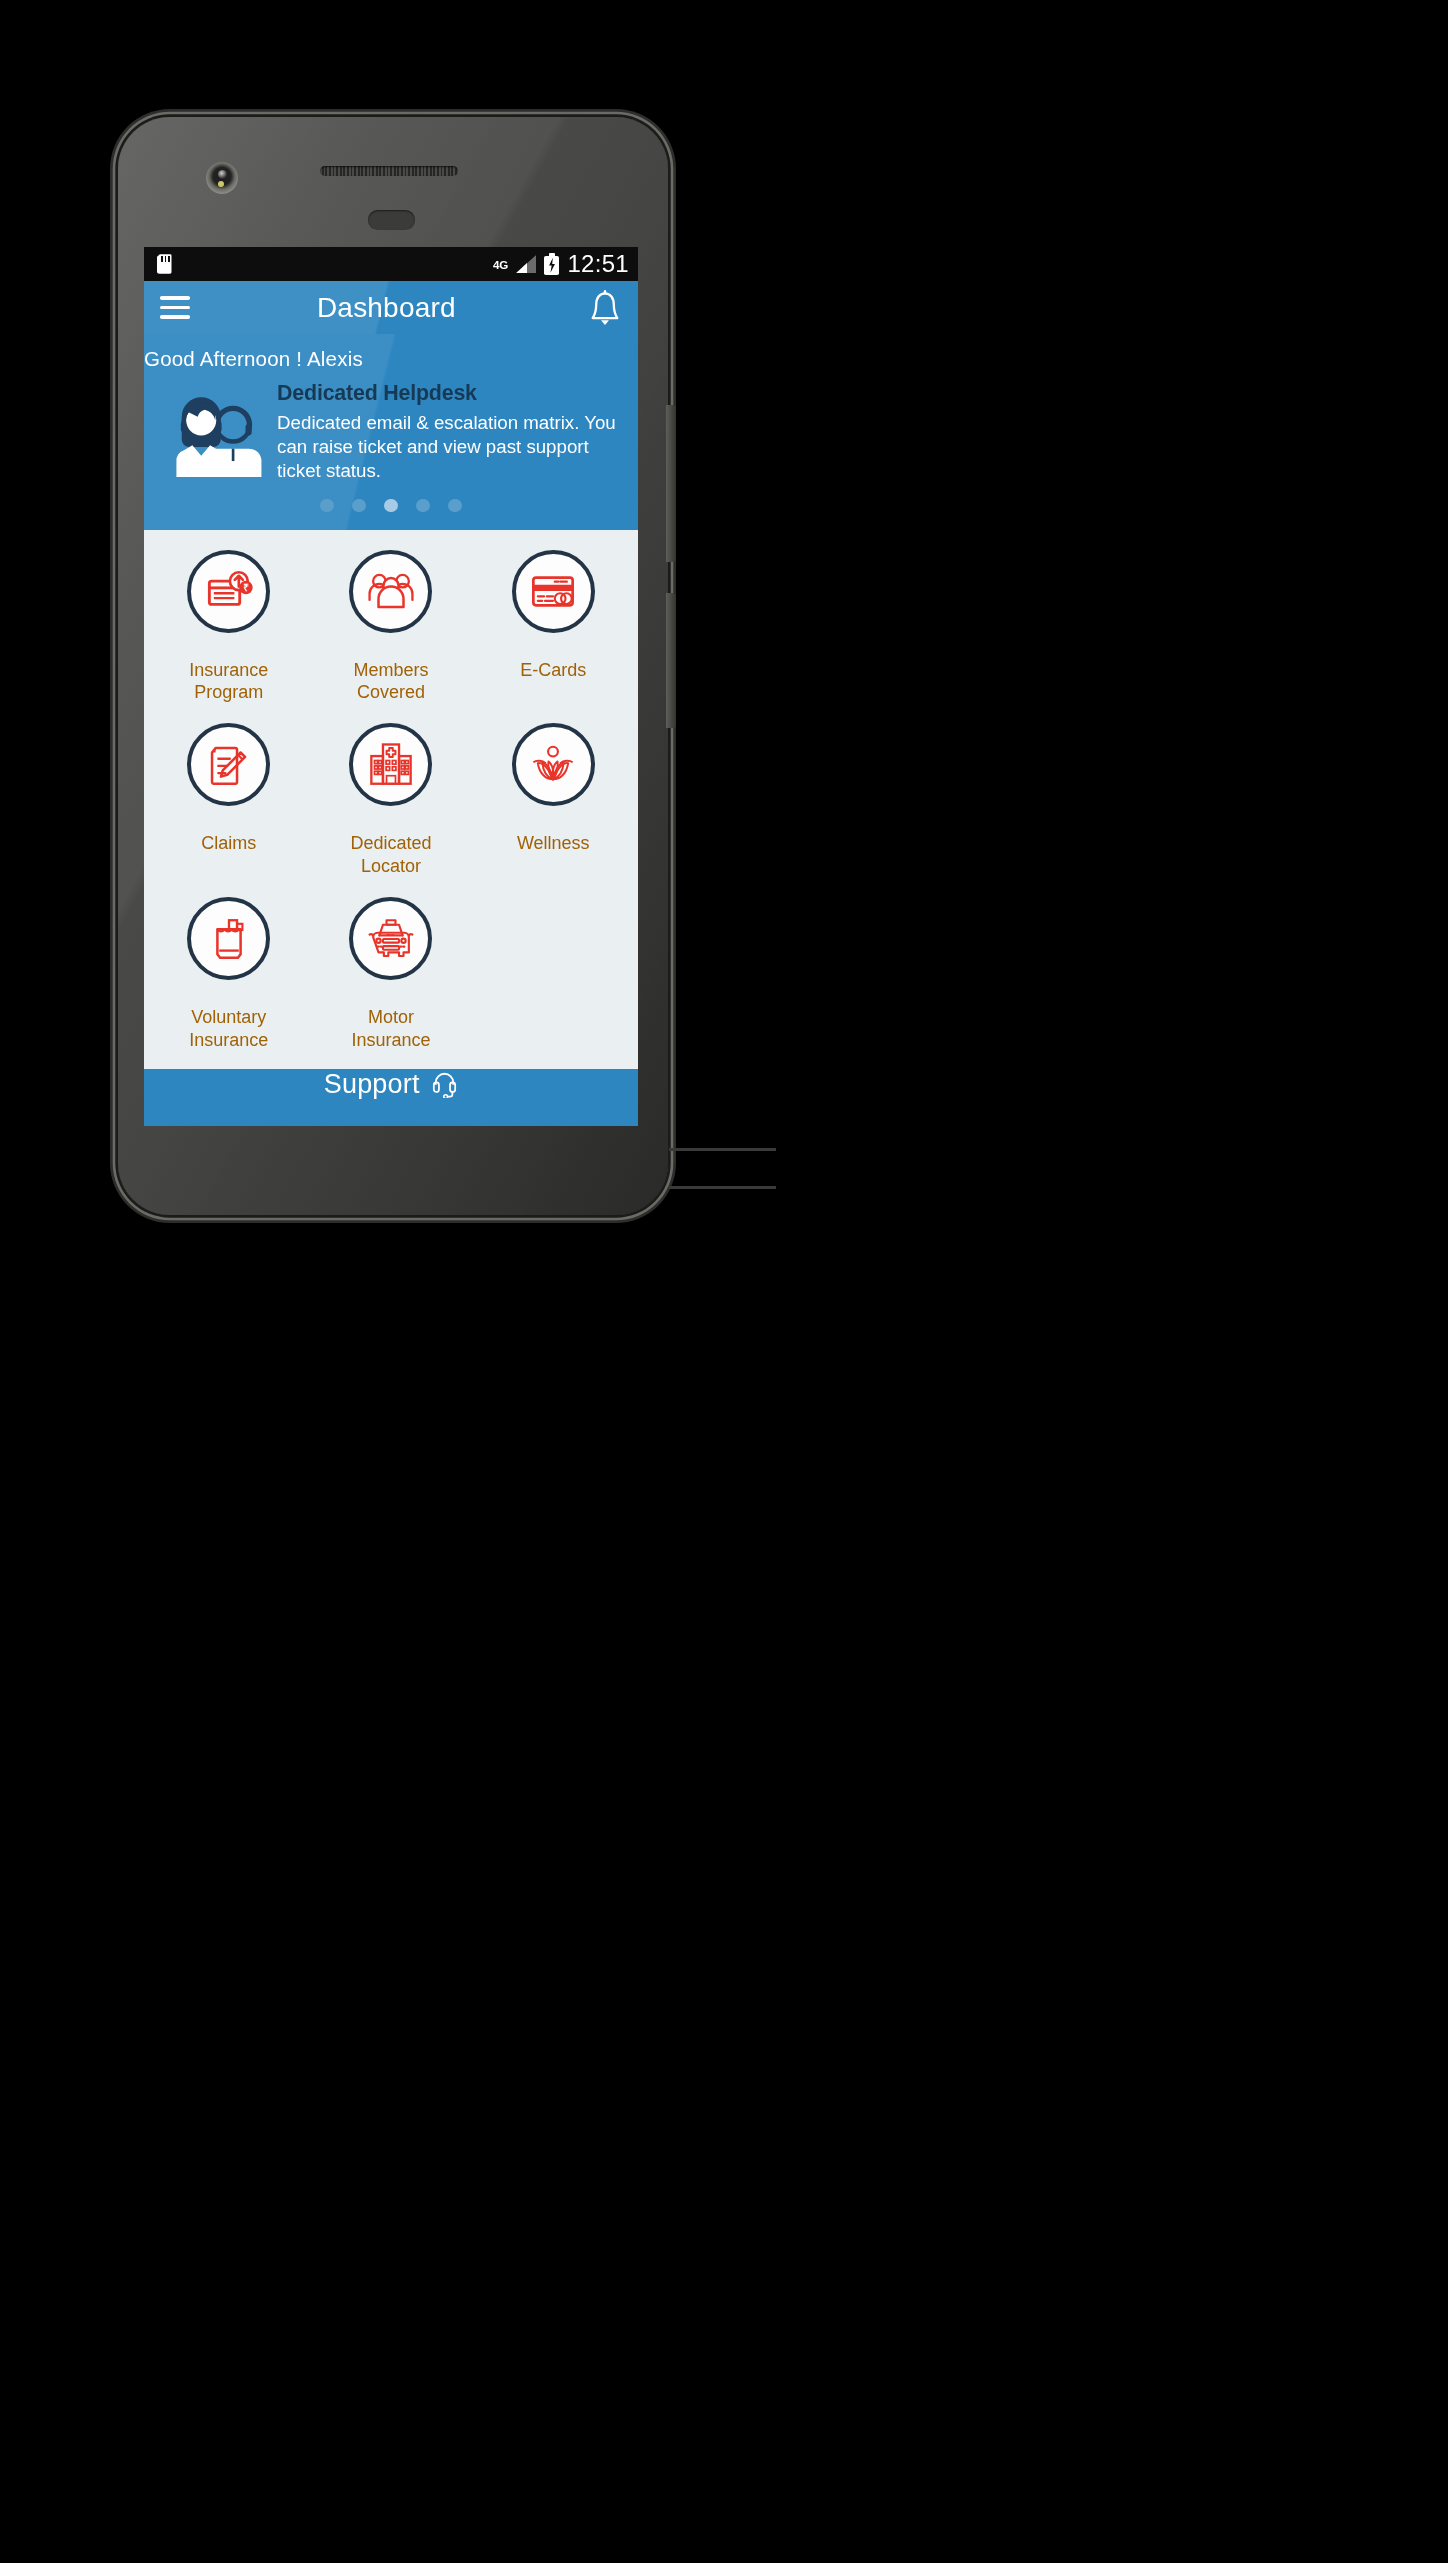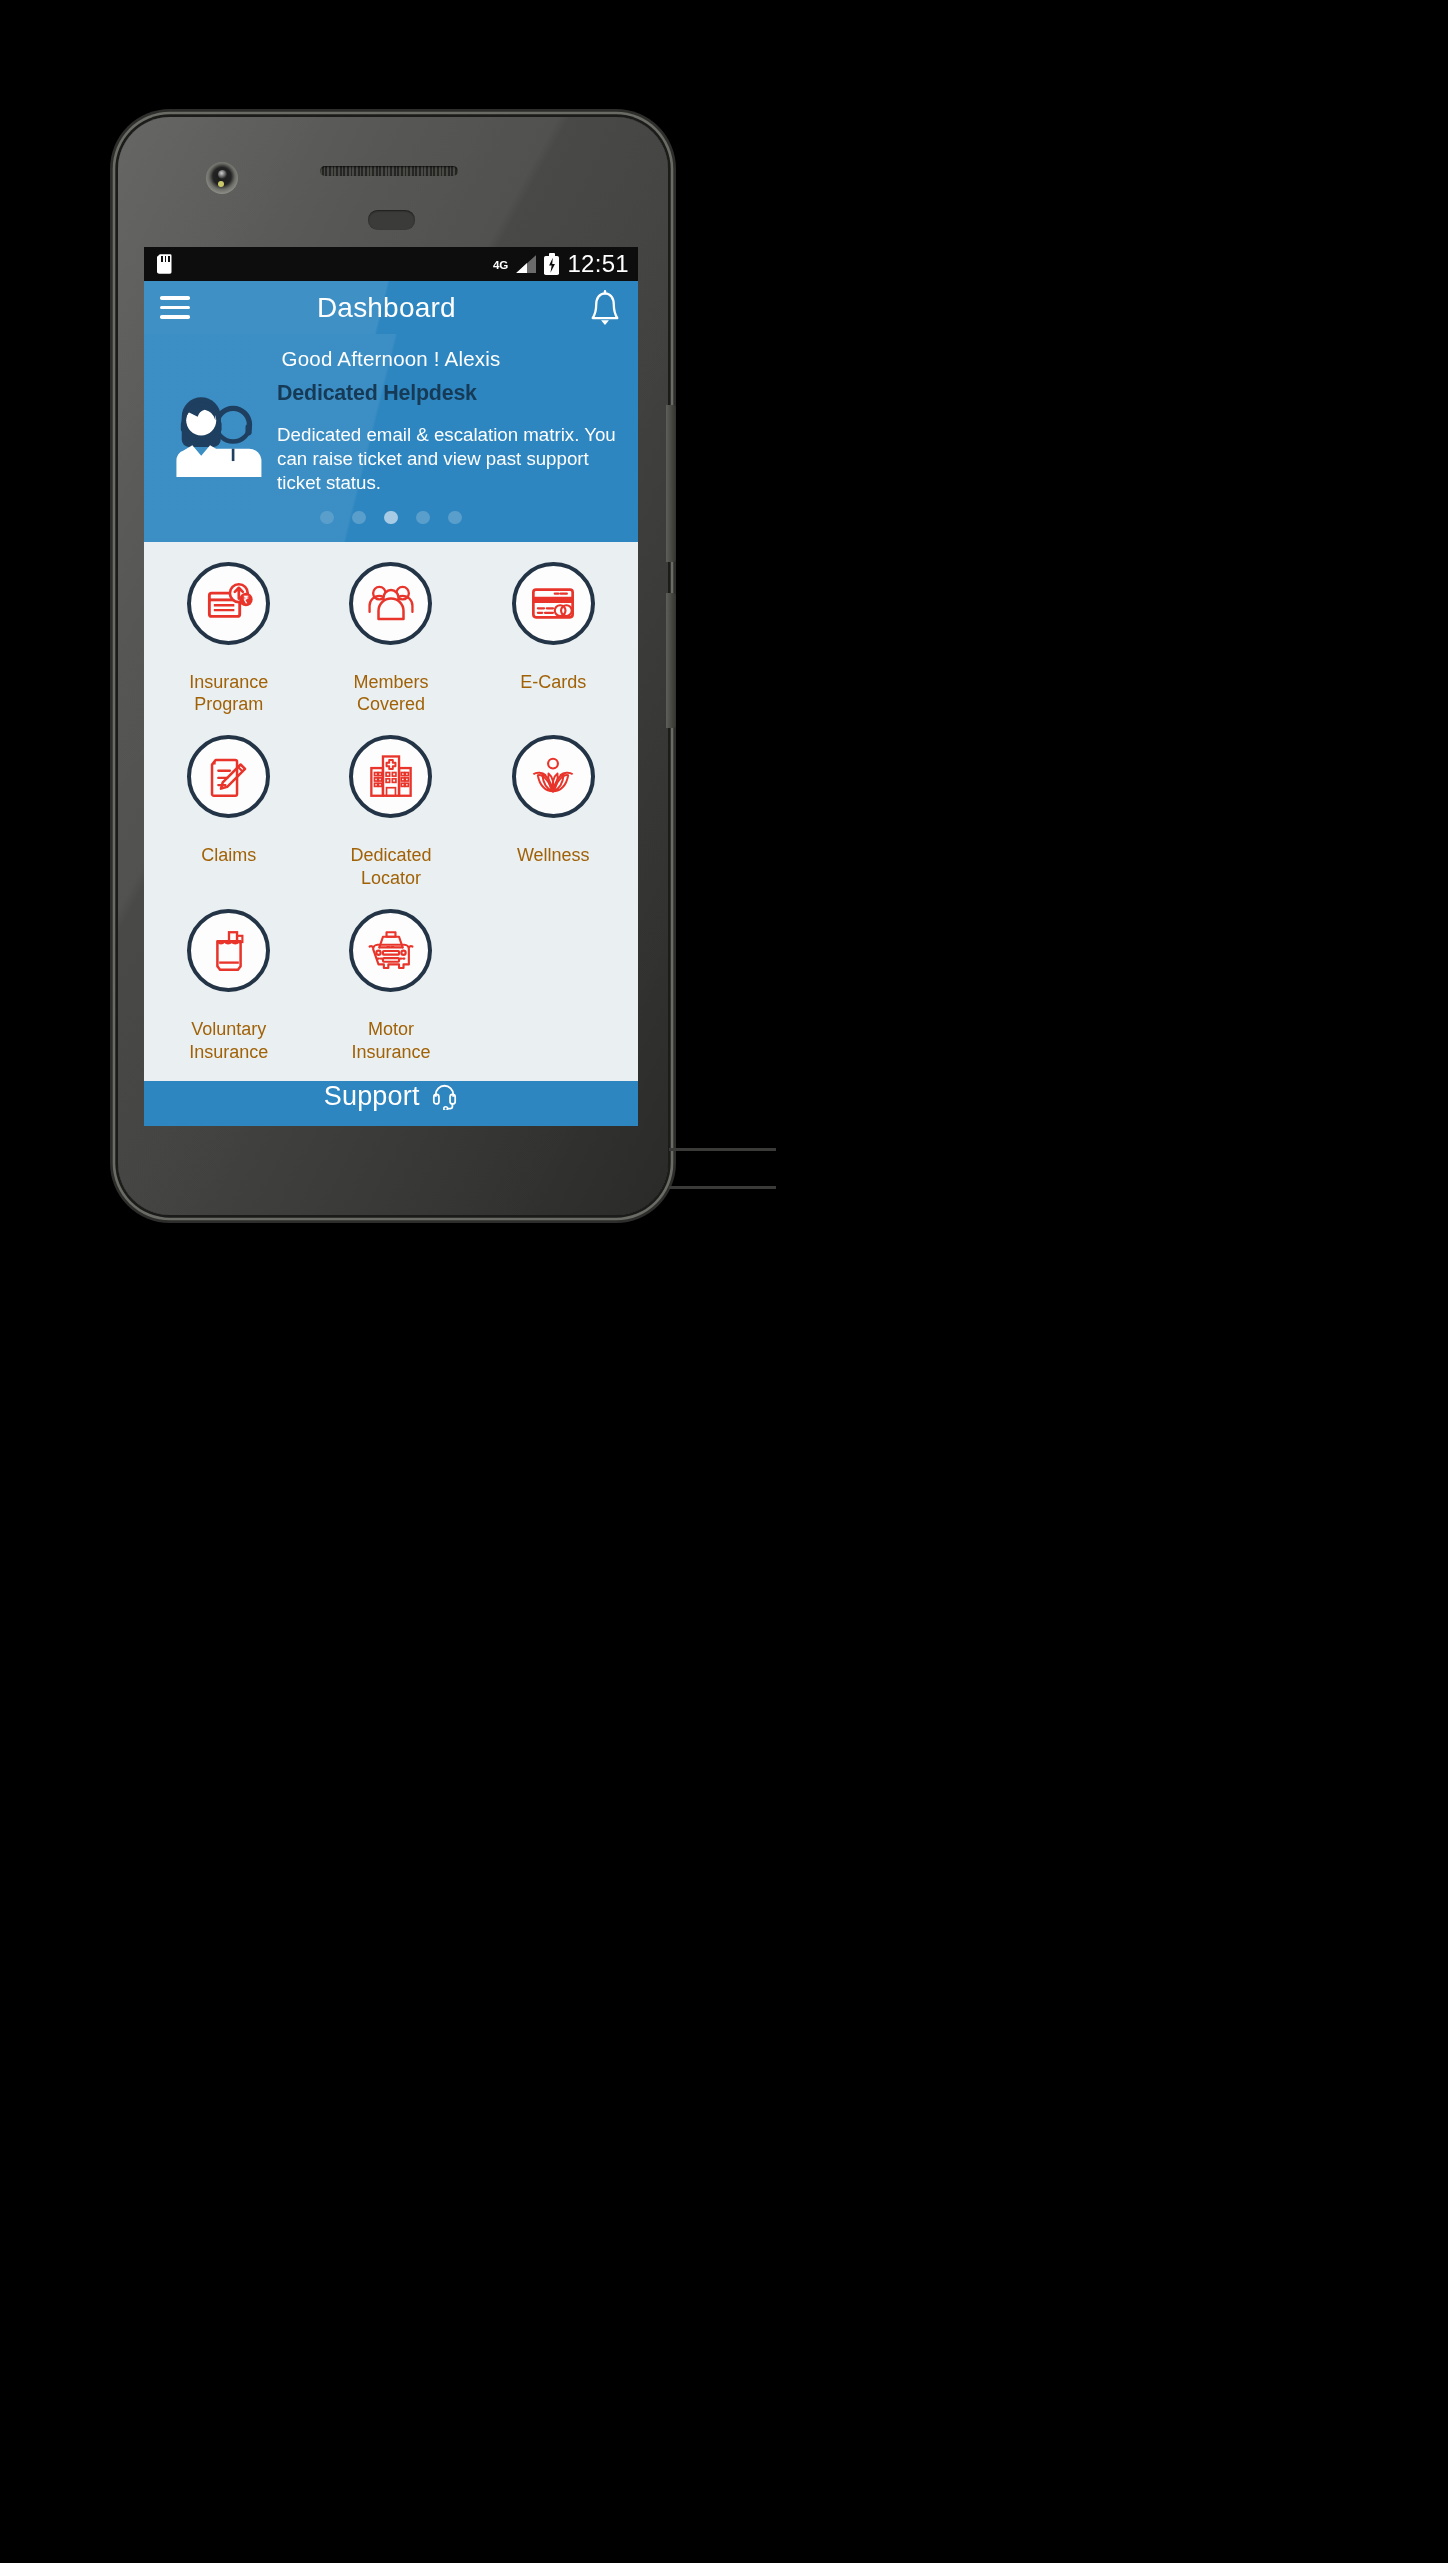--- a/index.html
+++ b/index.html
@@ -223,42 +223,42 @@
     background: #2d86c0;
     padding: 0 0 3.6px 0;
   }
   .banner::after {
     content: "";
     position: absolute; inset: 0;
     background: linear-gradient(104deg, rgba(255,255,255,0.07) 0 46%, rgba(255,255,255,0) 46.5%);
     pointer-events: none;
   }
   .greeting {
-    text-align: center;
+    text-align: left;
     color: #ffffff;
     font-size: 20.5px;
     padding: 12.5px 0 5.3px;
     letter-spacing: 0.2px;
     position: relative; z-index: 2;
   }
   .slide {
     display: flex;
     align-items: flex-start;
     padding: 3.6px 10.7px 0 19.6px;
     gap: 12.5px;
     position: relative; z-index: 2;
   }
   .slide-art { width: 101px; flex: 0 0 101px; padding-top: 12.5px; }
   .slide-text { flex: 1; padding-top: 1.8px; }
   .slide-title {
     color: #163a56;
     font-size: 21.4px;
     font-weight: 700;
     letter-spacing: -0.2px;
-    margin-bottom: 17px;
+    margin-bottom: 5px;
   }
   .slide-desc {
     color: #ffffff;
     font-size: 18.7px;
     line-height: 1.28;
   }
   .dots {
     display: flex;
     justify-content: center;
     gap: 18.7px;

